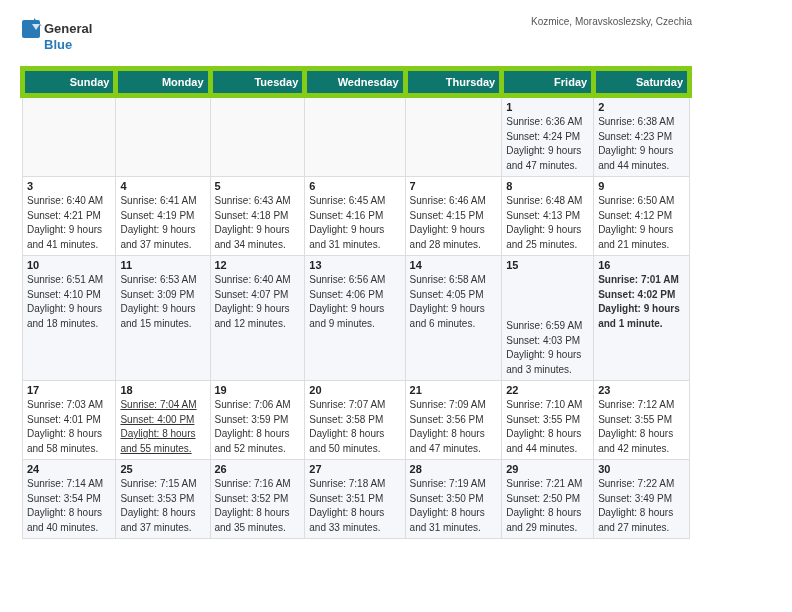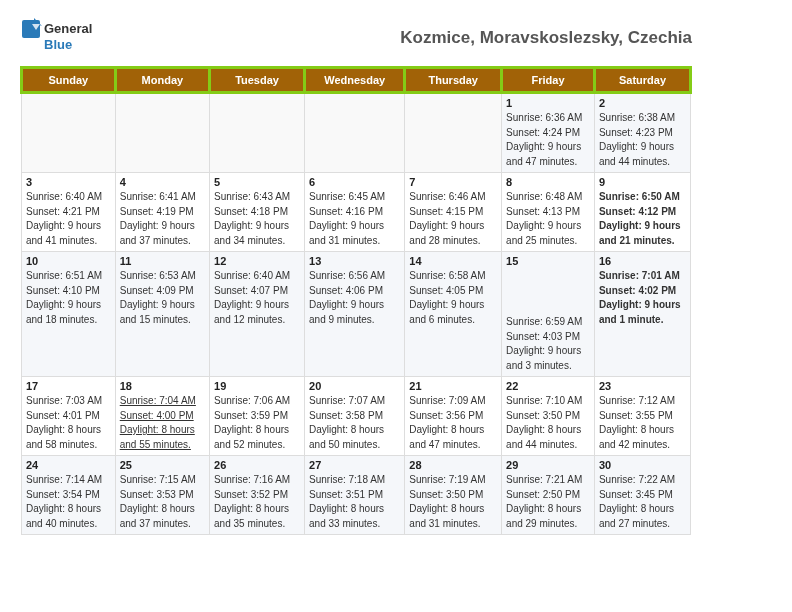--- a/index.html
+++ b/index.html
@@ -28,38 +28,37 @@
     .title-area {
       text-align: right;
     }
     .month-title {
       font-size: 32px;
       font-weight: bold;
       color: #333;
       line-height: 1.1;
     }
     .location-title {
-      font-size: 17px;
+      font-size: 10px;
       color: #555;
-      margin-top: 12px;
-      font-weight: bold;
+      margin-top: 0;
     }
     .calendar {
       width: 100%;
       border-collapse: collapse;
       font-size: 9.5px;
     }
     .calendar thead th {
-      background-color: #a16207;
+      background-color: #0f766e;
       color: #fff;
       padding: 5px 4px;
-      text-align: center;
+      text-align: right;
       font-size: 11px;
       font-weight: bold;
-      border: 3px solid #84cc16;
+      border: 5px solid #84cc16;
     }
     .calendar tbody td {
       vertical-align: top;
       border: 1px solid #ddd;
       padding: 3px 4px;
       width: 113px;
       height: 78px;
       background: #fff;
     }
     .calendar tbody tr:nth-child(odd) td {
@@ -175,38 +174,38 @@
           </td>
           <td>
             <span class="day-number">8</span>
             <div class="day-info" style="white-space: pre-line;">Sunrise: 6:48 AM
 Sunset: 4:13 PM
 Daylight: 9 hours
 and 25 minutes.</div>
           </td>
           <td>
             <span class="day-number">9</span>
-            <div class="day-info" style="white-space: pre-line; font-weight: bold;">Sunrise: 6:50 AM
+            <div class="day-info" style="white-space: pre-line;">Sunrise: 6:50 AM
 Sunset: 4:12 PM
 Daylight: 9 hours
 and 21 minutes.</div>
           </td>
         </tr>
         <tr>
           <td>
             <span class="day-number">10</span>
             <div class="day-info" style="white-space: pre-line;">Sunrise: 6:51 AM
 Sunset: 4:10 PM
 Daylight: 9 hours
 and 18 minutes.</div>
           </td>
           <td>
             <span class="day-number">11</span>
             <div class="day-info" style="white-space: pre-line;">Sunrise: 6:53 AM
-Sunset: 4:09 PM
+Sunset: 3:09 PM
 Daylight: 9 hours
 and 15 minutes.</div>
           </td>
           <td>
             <span class="day-number">12</span>
             <div class="day-info" style="white-space: pre-line;">Sunrise: 6:40 AM
 Sunset: 4:07 PM
 Daylight: 9 hours
 and 12 minutes.</div>
           </td>
@@ -271,21 +270,21 @@
           <td>
             <span class="day-number">21</span>
             <div class="day-info" style="white-space: pre-line;">Sunrise: 7:09 AM
 Sunset: 3:56 PM
 Daylight: 8 hours
 and 47 minutes.</div>
           </td>
           <td>
             <span class="day-number">22</span>
             <div class="day-info" style="white-space: pre-line;">Sunrise: 7:10 AM
-Sunset: 3:50 PM
+Sunset: 3:55 PM
 Daylight: 8 hours
 and 44 minutes.</div>
           </td>
           <td>
             <span class="day-number">23</span>
             <div class="day-info" style="white-space: pre-line;">Sunrise: 7:12 AM
 Sunset: 3:55 PM
 Daylight: 8 hours
 and 42 minutes.</div>
           </td>
@@ -329,20 +328,20 @@
           <td>
             <span class="day-number">29</span>
             <div class="day-info" style="white-space: pre-line;">Sunrise: 7:21 AM
 Sunset: 2:50 PM
 Daylight: 8 hours
 and 29 minutes.</div>
           </td>
           <td>
             <span class="day-number">30</span>
             <div class="day-info" style="white-space: pre-line;">Sunrise: 7:22 AM
-Sunset: 3:45 PM
+Sunset: 3:49 PM
 Daylight: 8 hours
 and 27 minutes.</div>
           </td>
         </tr>
       </tbody>
   </table>
 </div>
 
 </body></html>

